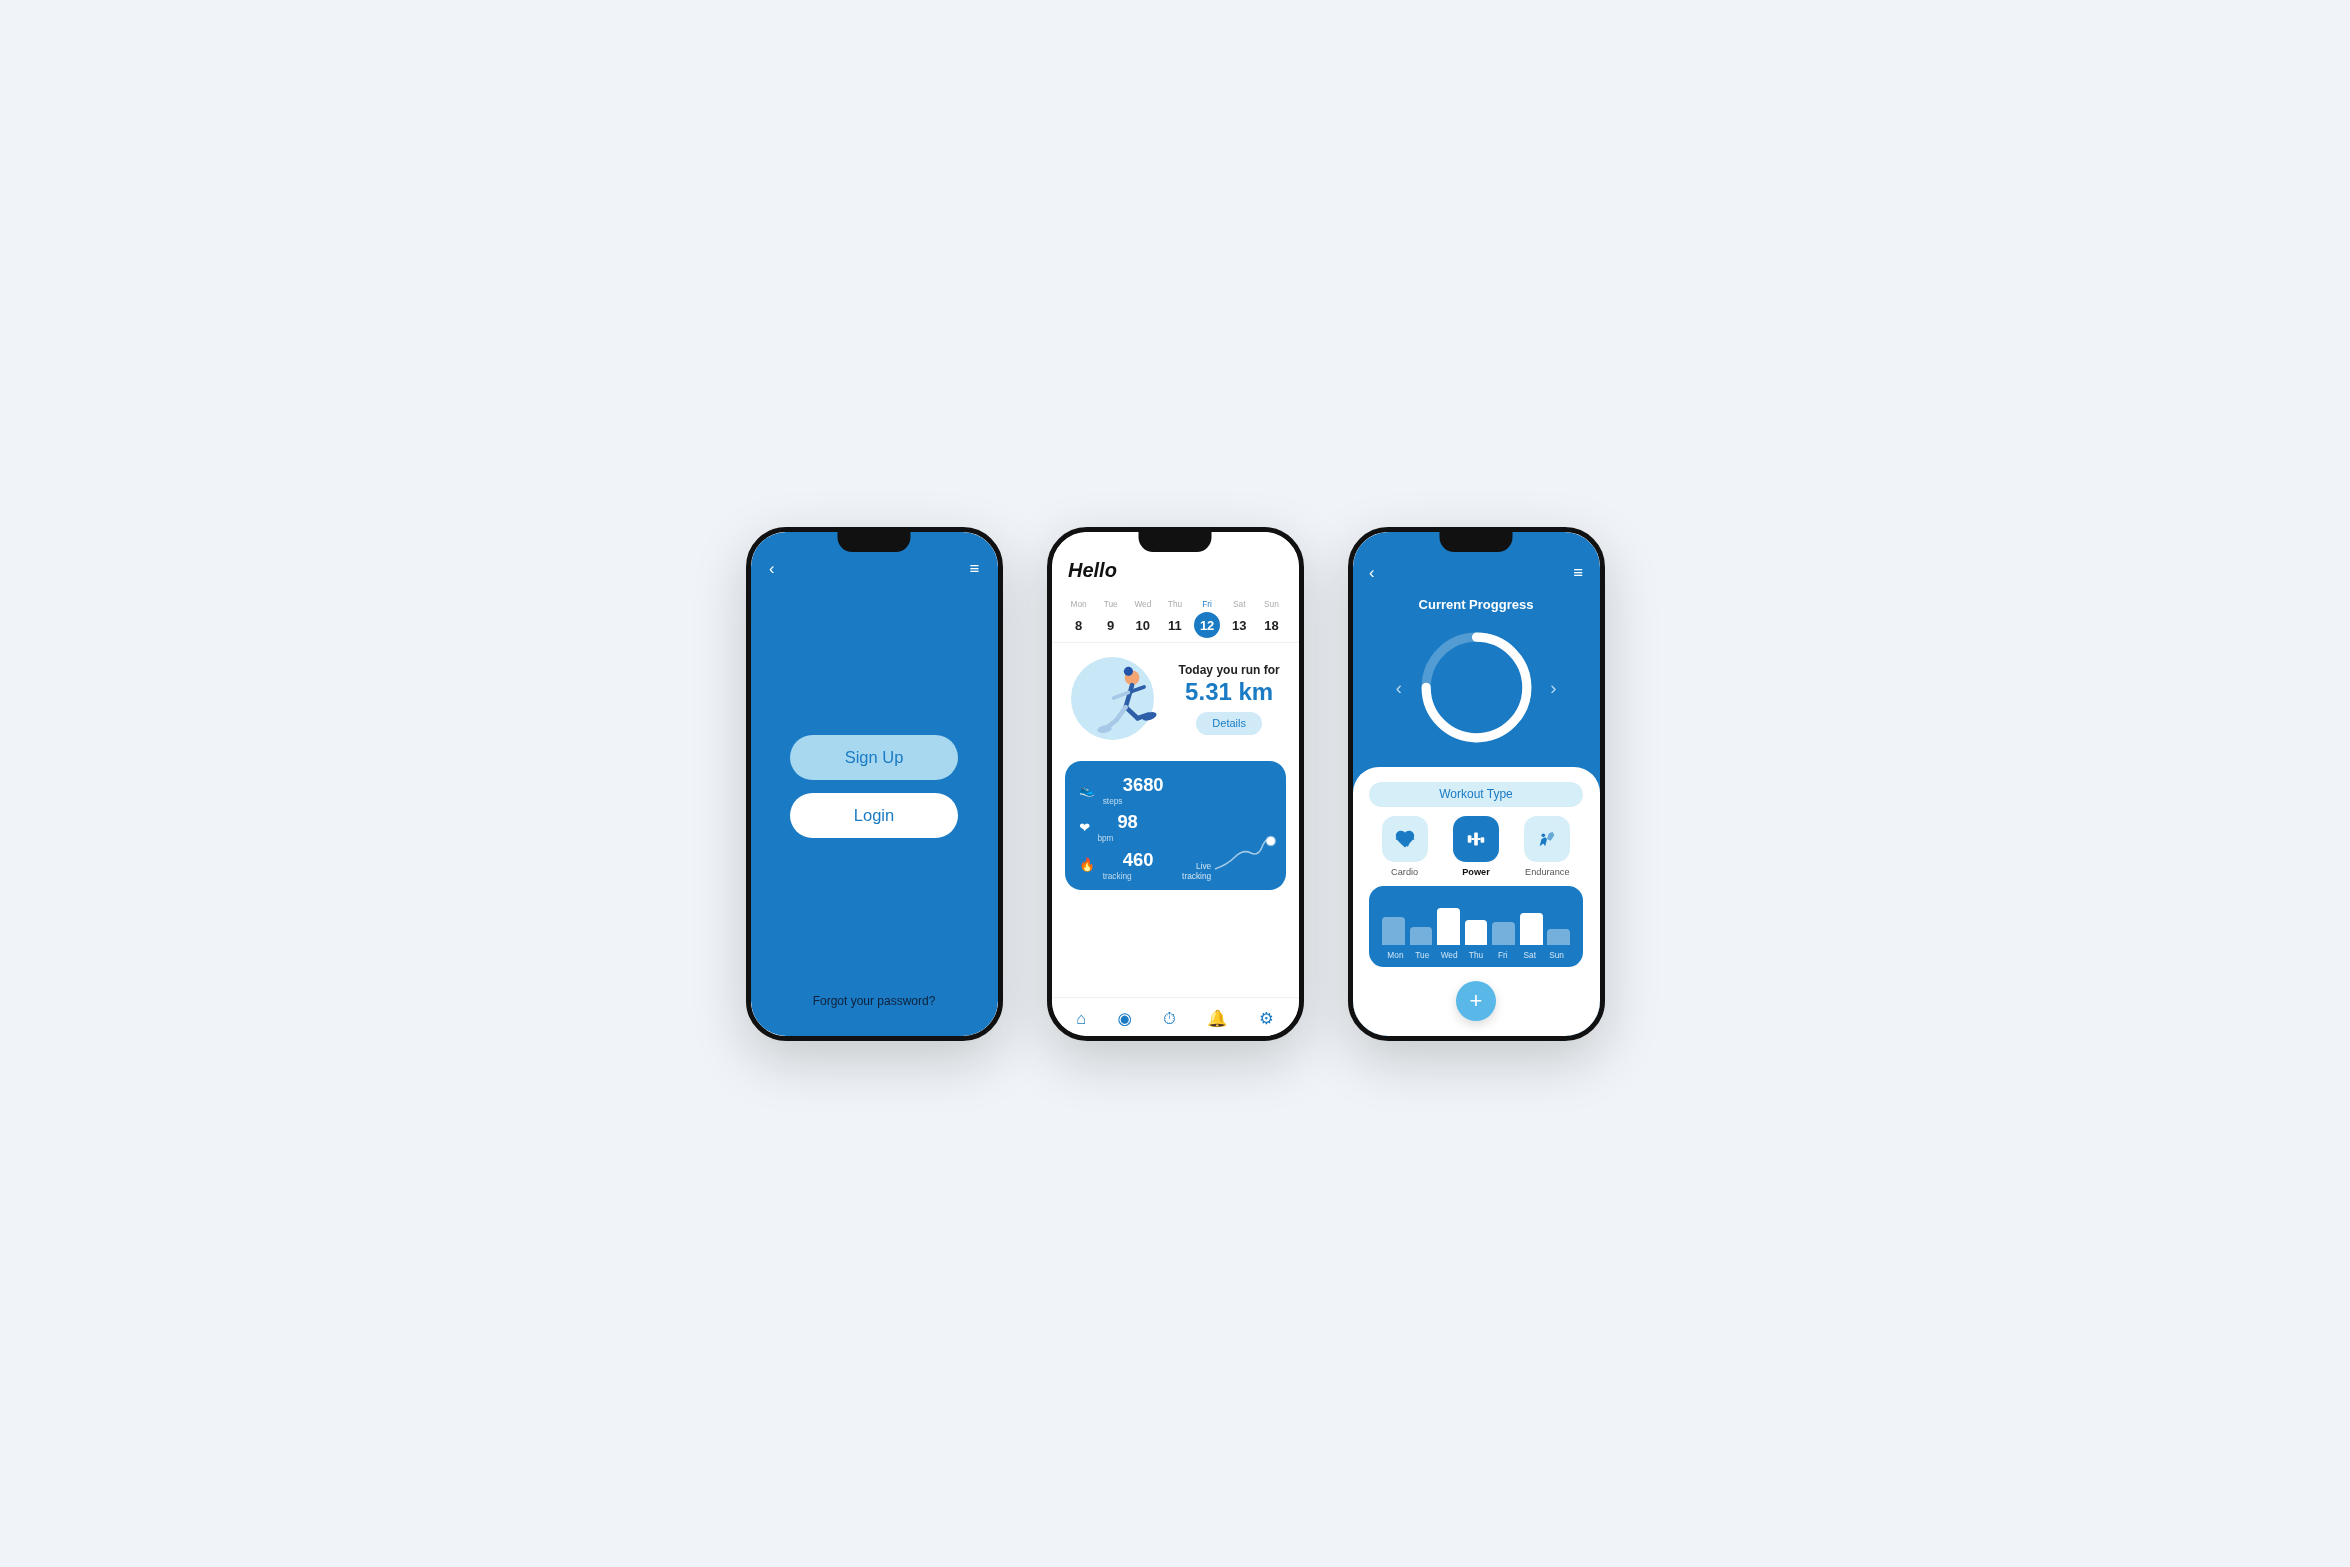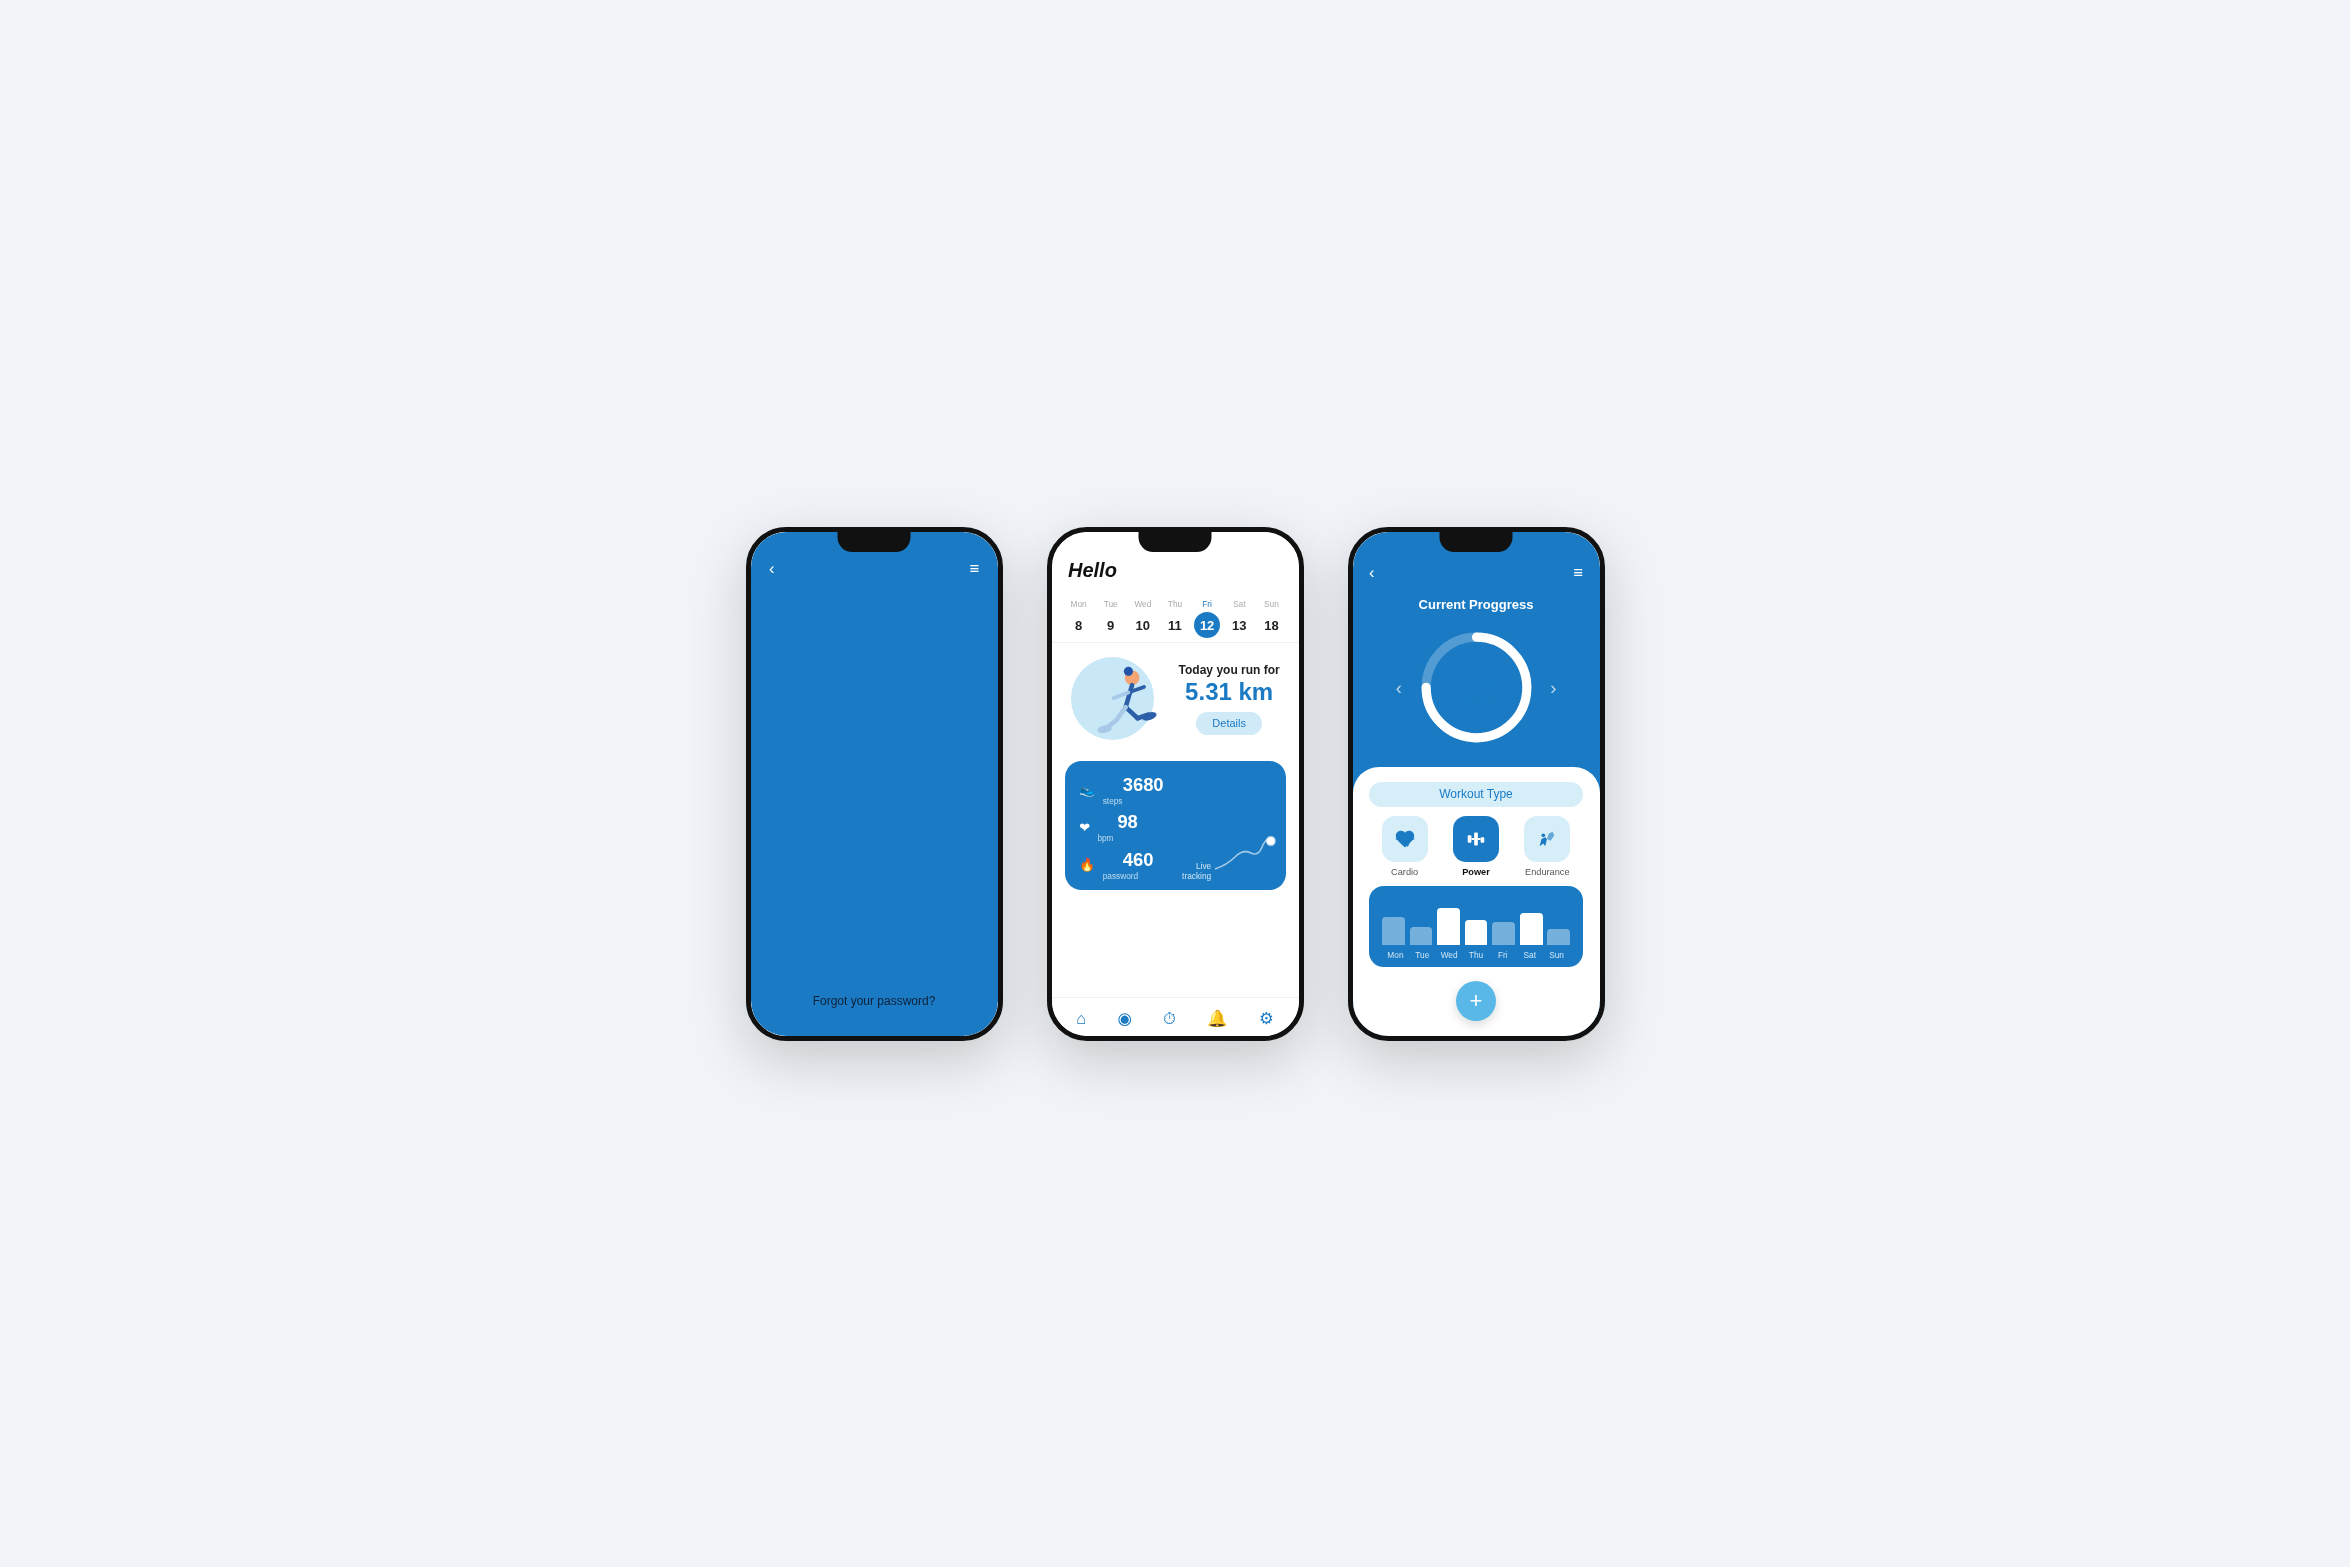--- a/index.html
+++ b/index.html
@@ -464,20 +464,24 @@
 <div class="scene">
 
   <div class="phone">
     <div class="notch"></div>
     <div class="phone-inner">
       <div class="phone1-bg">
         <div class="phone-topbar">
           <span class="topbar-icon">‹</span>
           <span class="topbar-icon">≡</span>
         </div>
+        <div class="login-buttons">
+          <button class="btn-signup">Sign Up</button>
+          <button class="btn-login">Login</button>
+        </div>
         <span class="forgot-pw">Forgot your password?</span>
       </div>
     </div>
   </div>
 
   <div class="phone">
     <div class="notch"></div>
     <div class="phone-inner">
       <div class="phone2-bg">
 
@@ -567,21 +571,21 @@
               <span class="stat-icon">❤</span>
               <div>
                 <div class="stat-value">98</div>
                 <div class="stat-unit">bpm</div>
               </div>
             </div>
             <div class="stat-row">
               <span class="stat-icon">🔥</span>
               <div>
                 <div class="stat-value">460</div>
-                <div class="stat-unit">password</div>
+                <div class="stat-unit">tracking</div>
               </div>
             </div>
           </div>
           <div class="live-tracking-area">
             <span class="live-label">Live tracking</span>
             <svg width="83" height="64" viewBox="0 0 90 70" class="tracking-curve">
               <path d="M5,60 Q20,55 30,45 Q40,35 50,40 Q60,45 65,30 Q70,20 75,25" fill="none" stroke="rgba(255,255,255,0.6)" stroke-width="2"></path>
               <circle cx="75" cy="25" r="5" fill="#fff" stroke="rgba(255,255,255,0.5)" stroke-width="3"></circle>
             </svg>
           </div>

